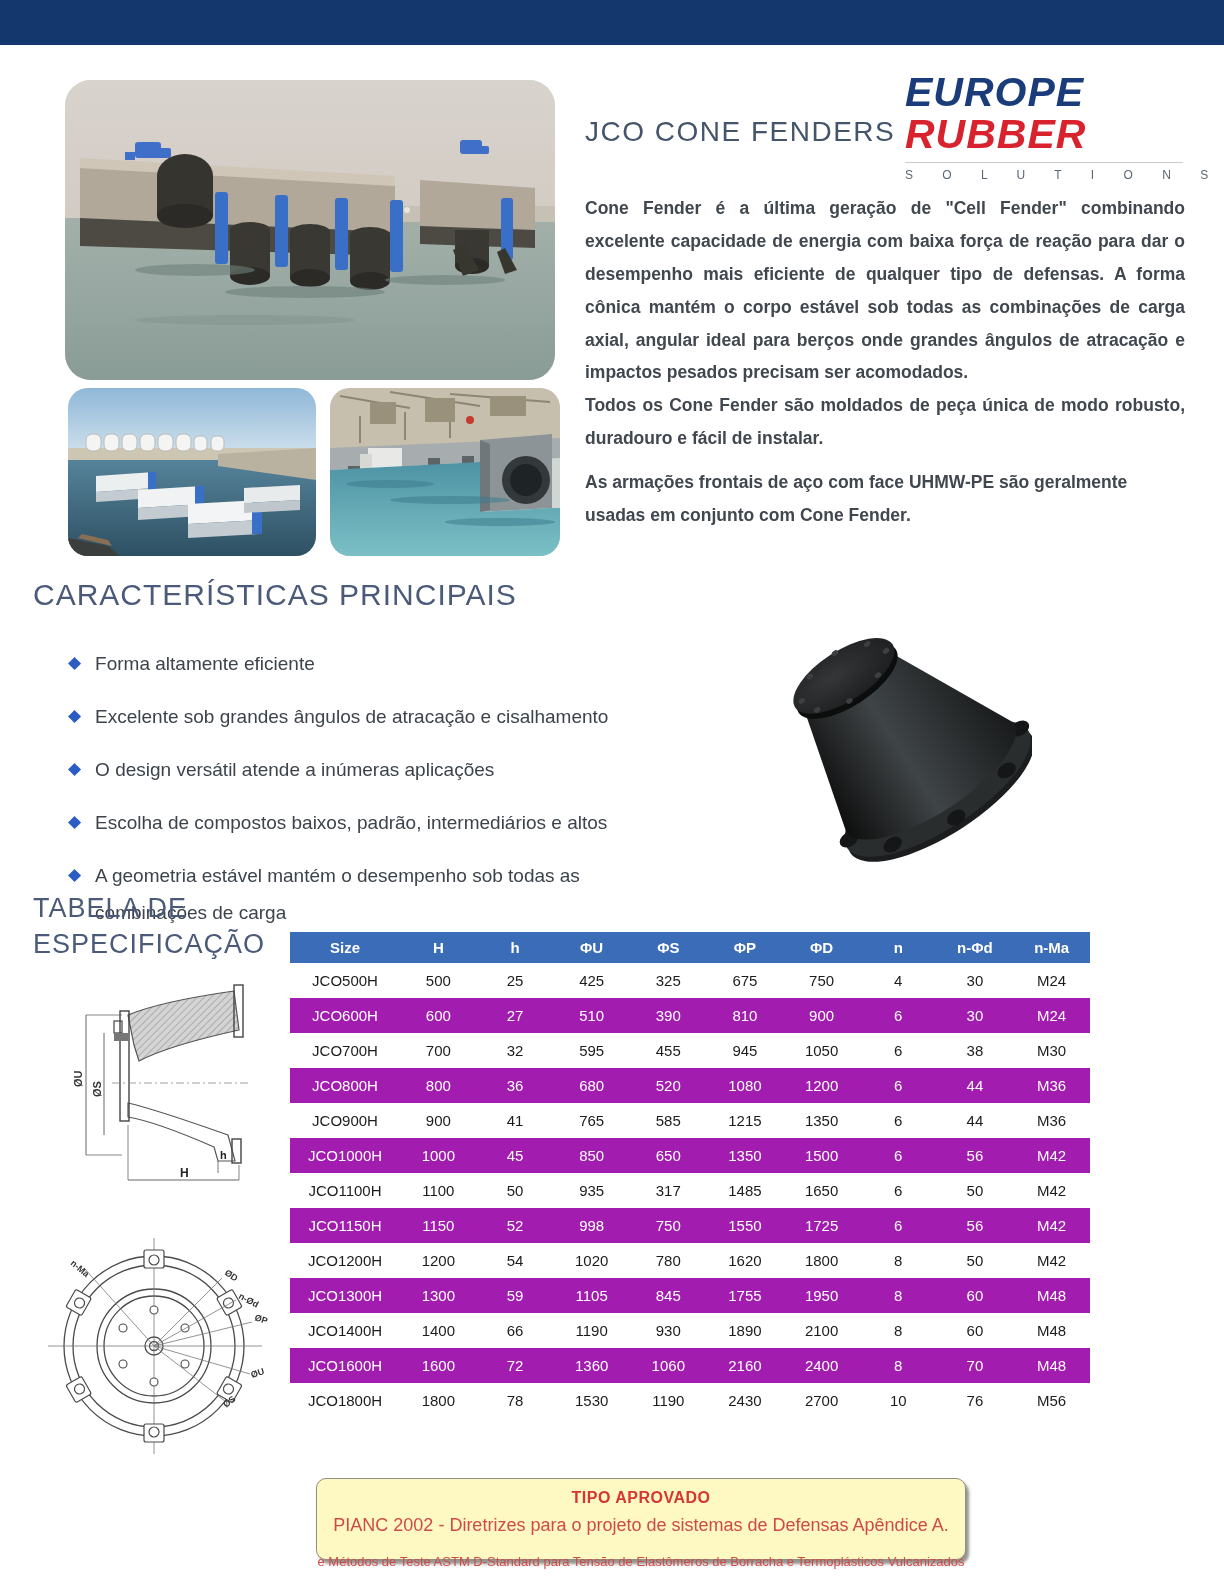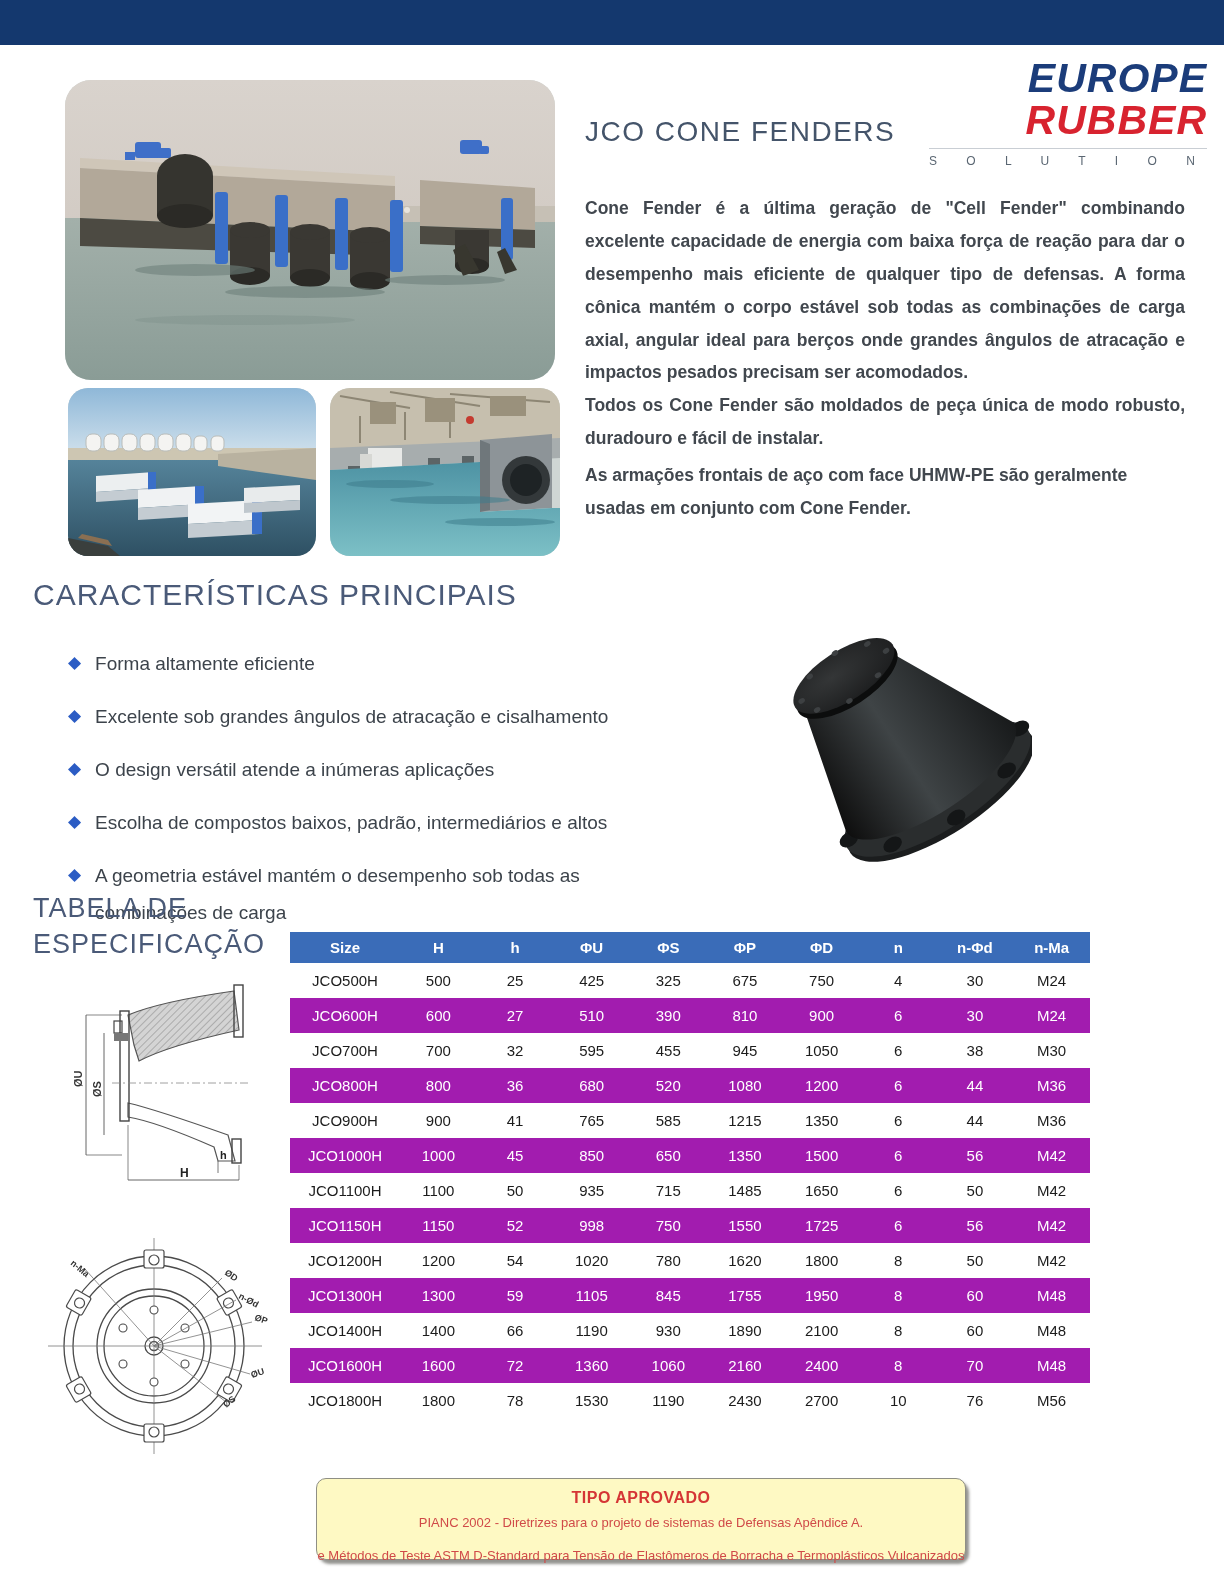--- a/index.html
+++ b/index.html
@@ -11,29 +11,29 @@
 
   
   .photo { position:absolute; overflow:hidden; background:#cfd6d4; }
   .photo-large { left:65px; top:80px; width:490px; height:300px; border-radius:26px; }
   .photo-small-left { left:68px; top:388px; width:248px; height:168px; border-radius:20px; }
   .photo-small-right { left:330px; top:388px; width:230px; height:168px; border-radius:20px; }
   .photo svg { display:block; }
 
   
   .doc-title { position:absolute; left:585px; top:116px; font-size:28px; letter-spacing:1.5px; color:#44546a; font-weight:400; }
-  .logo { position:absolute; left:905px; top:58px; width:278px; text-align:right;margin-left:24px; }
+  .logo { position:absolute; left:905px; top:72px; width:278px; text-align:left; }
   .logo .l1 { font-size:41px; font-weight:800; font-style:italic; letter-spacing:1px; color:#1b3c7a; line-height:1.0; }
   .logo .l2 { font-size:41px; font-weight:800; font-style:italic; letter-spacing:1px; color:#d8232f; line-height:1.05; }
   .logo .l3 { margin-top:6px; font-size:12px; color:#5a6672; letter-spacing:13px; border-top:1px solid #c9ced4; padding-top:5px; white-space:nowrap; }
 
   
   .intro { position:absolute; left:585px; top:192px; width:600px; color:#41474e; font-size:17.5px; line-height:1.88; text-align:justify; }
   .intro p { margin:0;font-weight:bold; }
-  .intro .p3 { margin-top:4px; text-align:left; }
+  .intro .p3 { margin-top:11px; text-align:left; }
 
   
   .features-heading { position:absolute; left:33px; top:578px; font-size:30px; letter-spacing:1px; color:#4a5a78; font-weight:400; }
   .features-list { position:absolute; left:68px; top:645px; width:600px; display:flex; flex-direction:column; gap:16px; }
   .feature-item { display:flex; align-items:flex-start; font-size:19px; color:#3c434b; line-height:1.95; }
   .feature-item .diamond { color:#2b5cc4; font-size:17px; margin-right:14px; line-height:2.1; }
 
   
   .cone-wrap { position:absolute; left:762px; top:592px; width:270px; height:280px; }
 
@@ -47,21 +47,21 @@
   .spec-table th { background:#3a6cb8; color:#ffffff; font-weight:700; font-size:15px; height:31px; text-align:center; }
   .spec-table td { font-size:15px; height:35px; text-align:center; color:#1c1c1c; }
   .spec-table tr.alt td { background:#a21caf; color:#ffffff; }
   .spec-table col.c-size { width:110px; }
 
   
   .approval-box { position:absolute; left:316px; top:1478px; width:650px; height:82px; background:#fef9c3;
     border:1.5px solid #8f8f85; border-radius:10px; box-shadow:3px 4px 3px rgba(60,60,52,0.55);
     text-align:center; padding-top:10px; }
   .approval-title { color:#d53535; font-weight:700; font-size:16px; letter-spacing:0.5px; }
-  .approval-line1 { margin-top:8px; color:#d04a48; font-size:13px; }
+  .approval-line1 { margin-top:8px; color:#d04a48; font-size:18px; }
   .approval-line2 { margin-top:18px; color:#d04a48; font-size:13px; }
 </style>
 </head>
 <body>
 
 <div class="page">
 
   <div class="topbar"></div>
 
   <div class="photo photo-large">
@@ -552,21 +552,21 @@
           <td>1500</td>
           <td>6</td>
           <td>56</td>
           <td>M42</td>
         </tr>
         <tr>
           <td>JCO1100H</td>
           <td>1100</td>
           <td>50</td>
           <td>935</td>
-          <td>715</td>
+          <td>317</td>
           <td>1485</td>
           <td>1650</td>
           <td>6</td>
           <td>50</td>
           <td>M42</td>
         </tr>
         <tr class="alt">
           <td>JCO1150H</td>
           <td>1150</td>
           <td>52</td>

